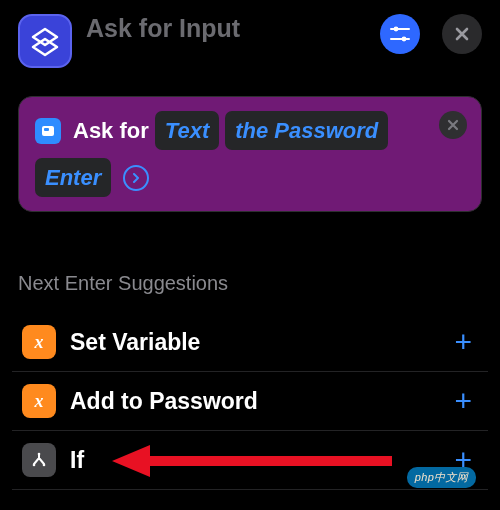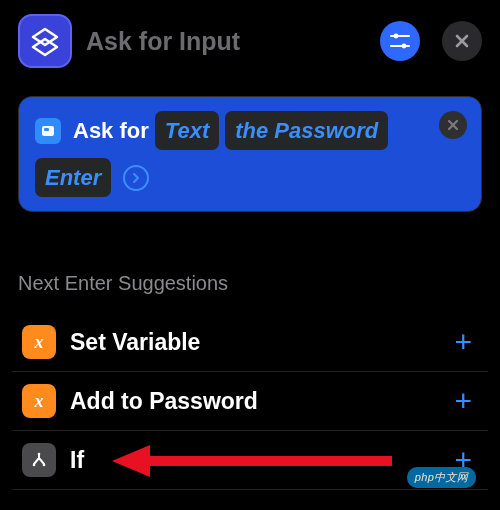--- a/index.html
+++ b/index.html
@@ -7,21 +7,20 @@
       width: 500px;
       height: 510px;
       background: #000;
       font-family: -apple-system, BlinkMacSystemFont, "Segoe UI", sans-serif;
       color: #fff;
       overflow: hidden;
       position: relative;
     }
     .header {
       display: flex;
-      align-items: center;
       padding: 14px 18px 18px 18px;
       gap: 14px;
     }
     .app-icon {
       width: 54px;
       height: 54px;
       background: #3a43d9;
       border: 2px solid #5b63ef;
       border-radius: 14px;
       display: flex;
@@ -51,21 +50,21 @@
       border-radius: 50%;
       background: #2a2a2c;
       display: flex;
       align-items: center;
       justify-content: center;
       cursor: pointer;
       margin-left: 8px;
     }
     .card {
       margin: 10px 18px 0 18px;
-      background: #1d4ed8;
+      background: #701a75;
       border: 1px solid #2e2e30;
       border-radius: 14px;
       padding: 14px 16px;
       position: relative;
     }
     .card-content {
       display: flex;
       align-items: center;
       flex-wrap: wrap;
       gap: 8px 6px;

